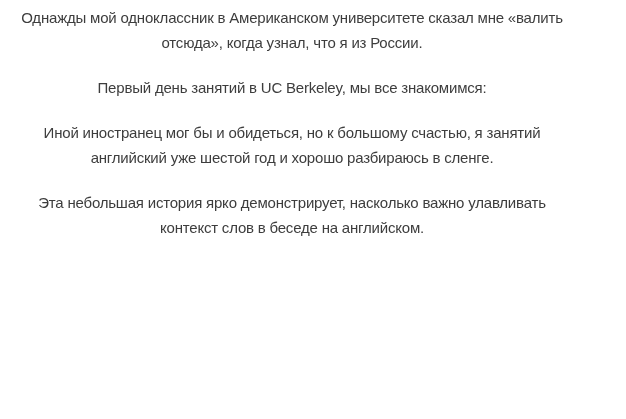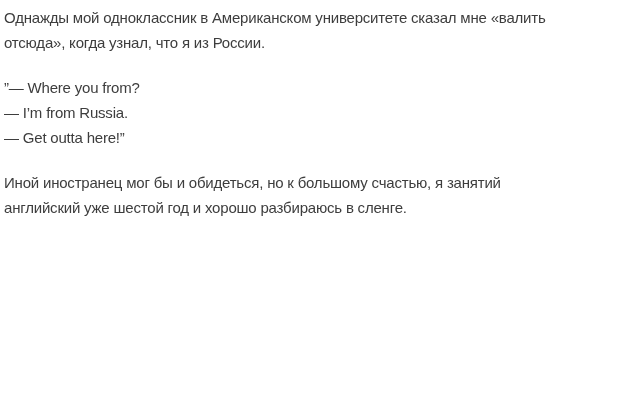--- a/index.html
+++ b/index.html
@@ -10,34 +10,35 @@
   body {
     width: 626px;
     height: 419px;
     overflow: hidden;
     font-family: "Liberation Sans", sans-serif;
   }
   .article {
     box-sizing: border-box;
     width: 586px;
     padding: 5px 6px 0 4px;
+    text-align: center;
   }
   .article p {
     margin: 0 0 20px 0;
     font-size: 15px;
     line-height: 25px;
     letter-spacing: -0.2px;
     color: #3d3d3d;
     white-space: pre-line; 
   }
 </style>
 </head>
 <body>
 
 <div class="article">
   <p>Однажды мой одноклассник в Американском университете сказал мне «валить
 отсюда», когда узнал, что я из России.</p>
-  <p>”— Where you from?
-— I’m from Russia.
-— Get outta here!”</p>
+  <p>Первый день занятий в UC Berkeley, мы все знакомимся:</p>
   <p>Иной иностранец мог бы и обидеться, но к большому счастью, я занятий
 английский уже шестой год и хорошо разбираюсь в сленге.</p>
+  <p>Эта небольшая история ярко демонстрирует, насколько важно улавливать
+контекст слов в беседе на английском.</p>
 </div>
 
 </body></html>

